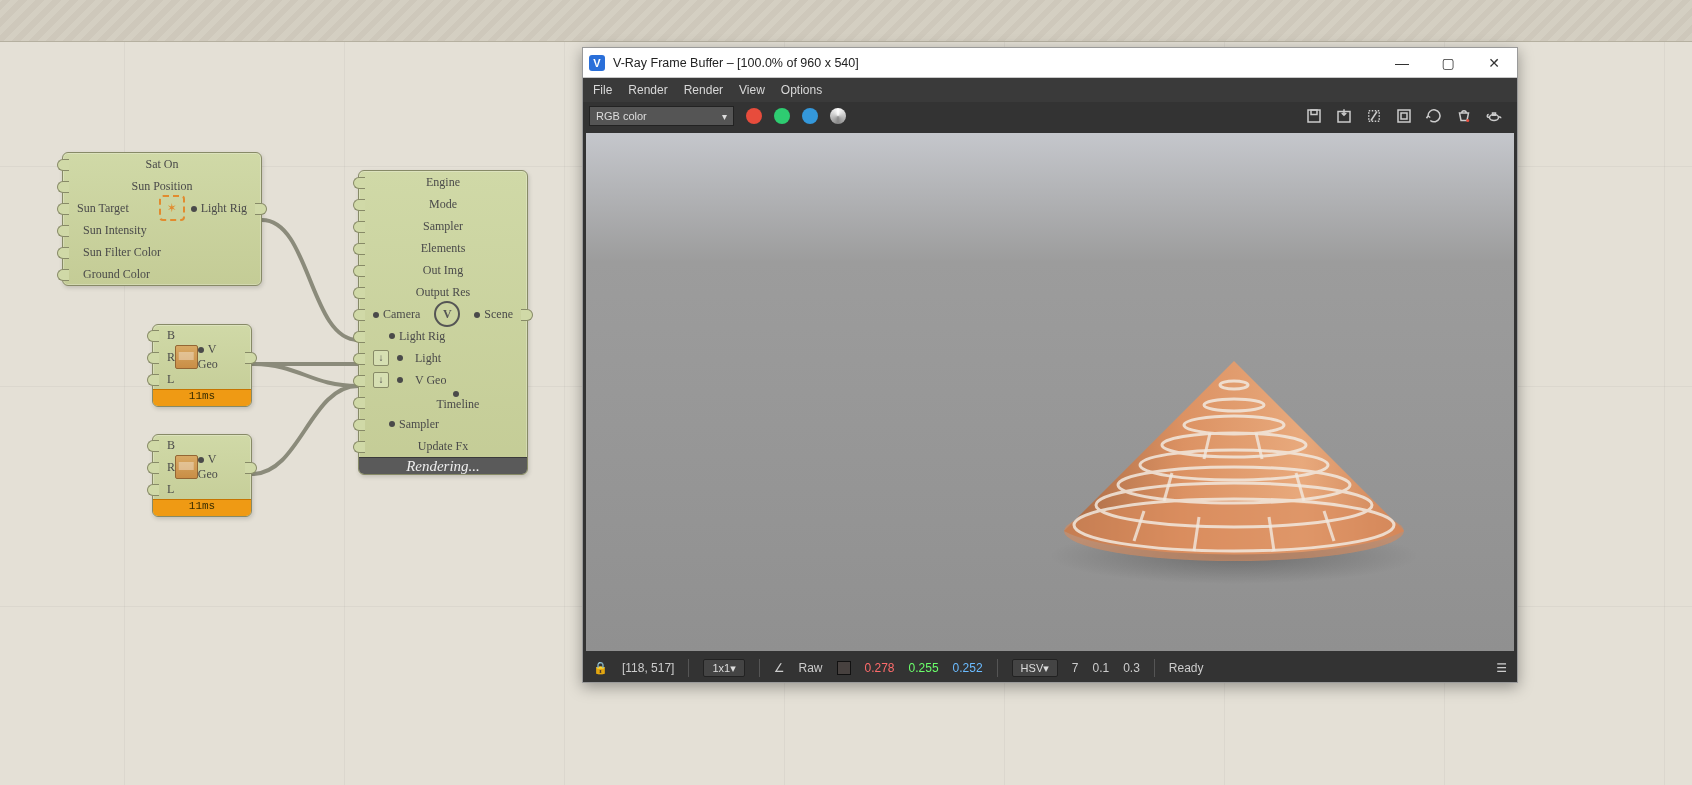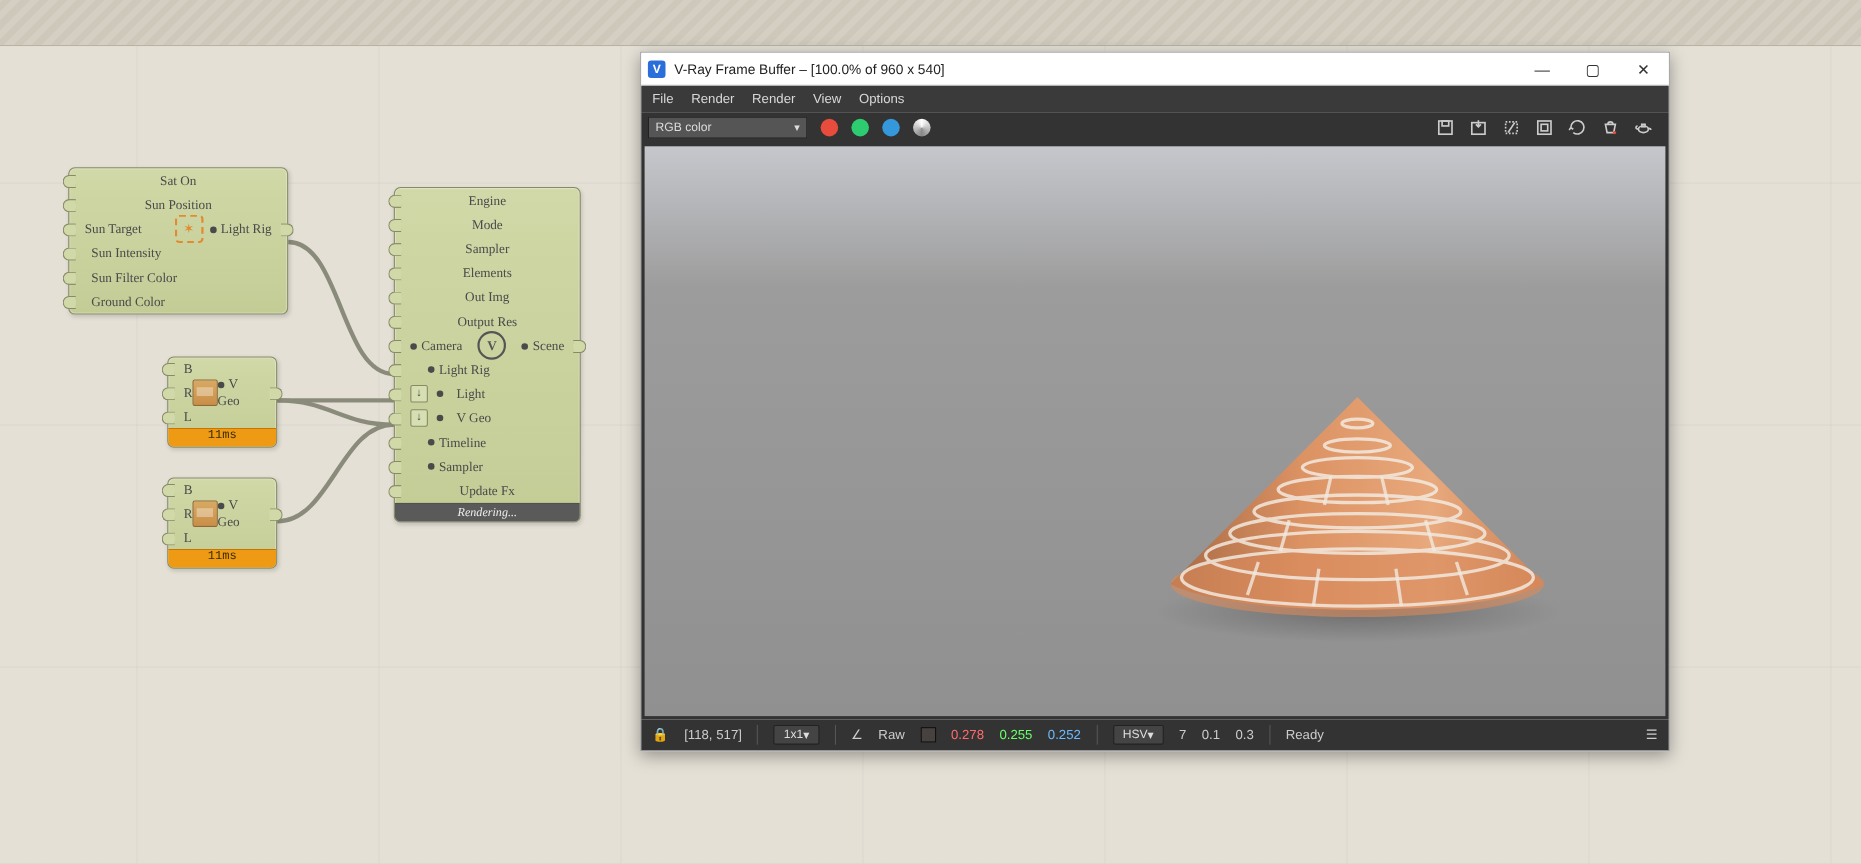--- a/index.html
+++ b/index.html
@@ -85,21 +85,21 @@
   border-radius: 0 0 5px 5px;
   display:flex; justify-content:center;
   font-family:Liberation Mono, monospace; font-size:11px; color:#3b2e00;
 }
 .big-node-footer {
   height: 17px;
   background:#5a5a5a;
   border-top:1px solid #3a3a3a;
   border-radius: 0 0 5px 5px;
   display:flex; align-items:center; justify-content:center;
-  font-family:"Comic Sans MS",cursive; font-size:11px; color:#eee; font-style:italic;
+  font-family:"Comic Sans MS",cursive; font-size:15px; color:#eee; font-style:italic;
 }
 .arrow-btn{
   width:16px;height:16px;border:1px solid #878a67;background:#d6dfb2;
   display:inline-flex;align-items:center;justify-content:center;border-radius:2px;
   font-size:10px;color:#4a4a4a;line-height:1;
 }
 svg.wires{ position:absolute; top:42px; left:0; pointer-events:none;}
 
 .vfb-window{
   position:absolute; top:47px; left:582px; width:936px; height:636px;
@@ -303,21 +303,21 @@
   <div class="row" style="padding-left:14px; gap:8px;">
       <span class="arrow-btn">↓</span>
       <span class="dot"></span>
       <span>Light</span>
     </div>
   <div class="row" style="padding-left:14px; gap:8px;">
       <span class="arrow-btn">↓</span>
       <span class="dot"></span>
       <span>V Geo</span>
     </div>
-  <div class="row" style="padding-left:30px;">
+  <div class="row" style="padding-left:30px;flex-direction:column;">
       <span class="dot"></span>
       <span>Timeline</span>
     </div>
   <div class="row" style="padding-left:30px;">
       <span class="dot"></span>
       <span>Sampler</span>
     </div>
   <div class="row center">
       <span>Update Fx</span>
     </div>

